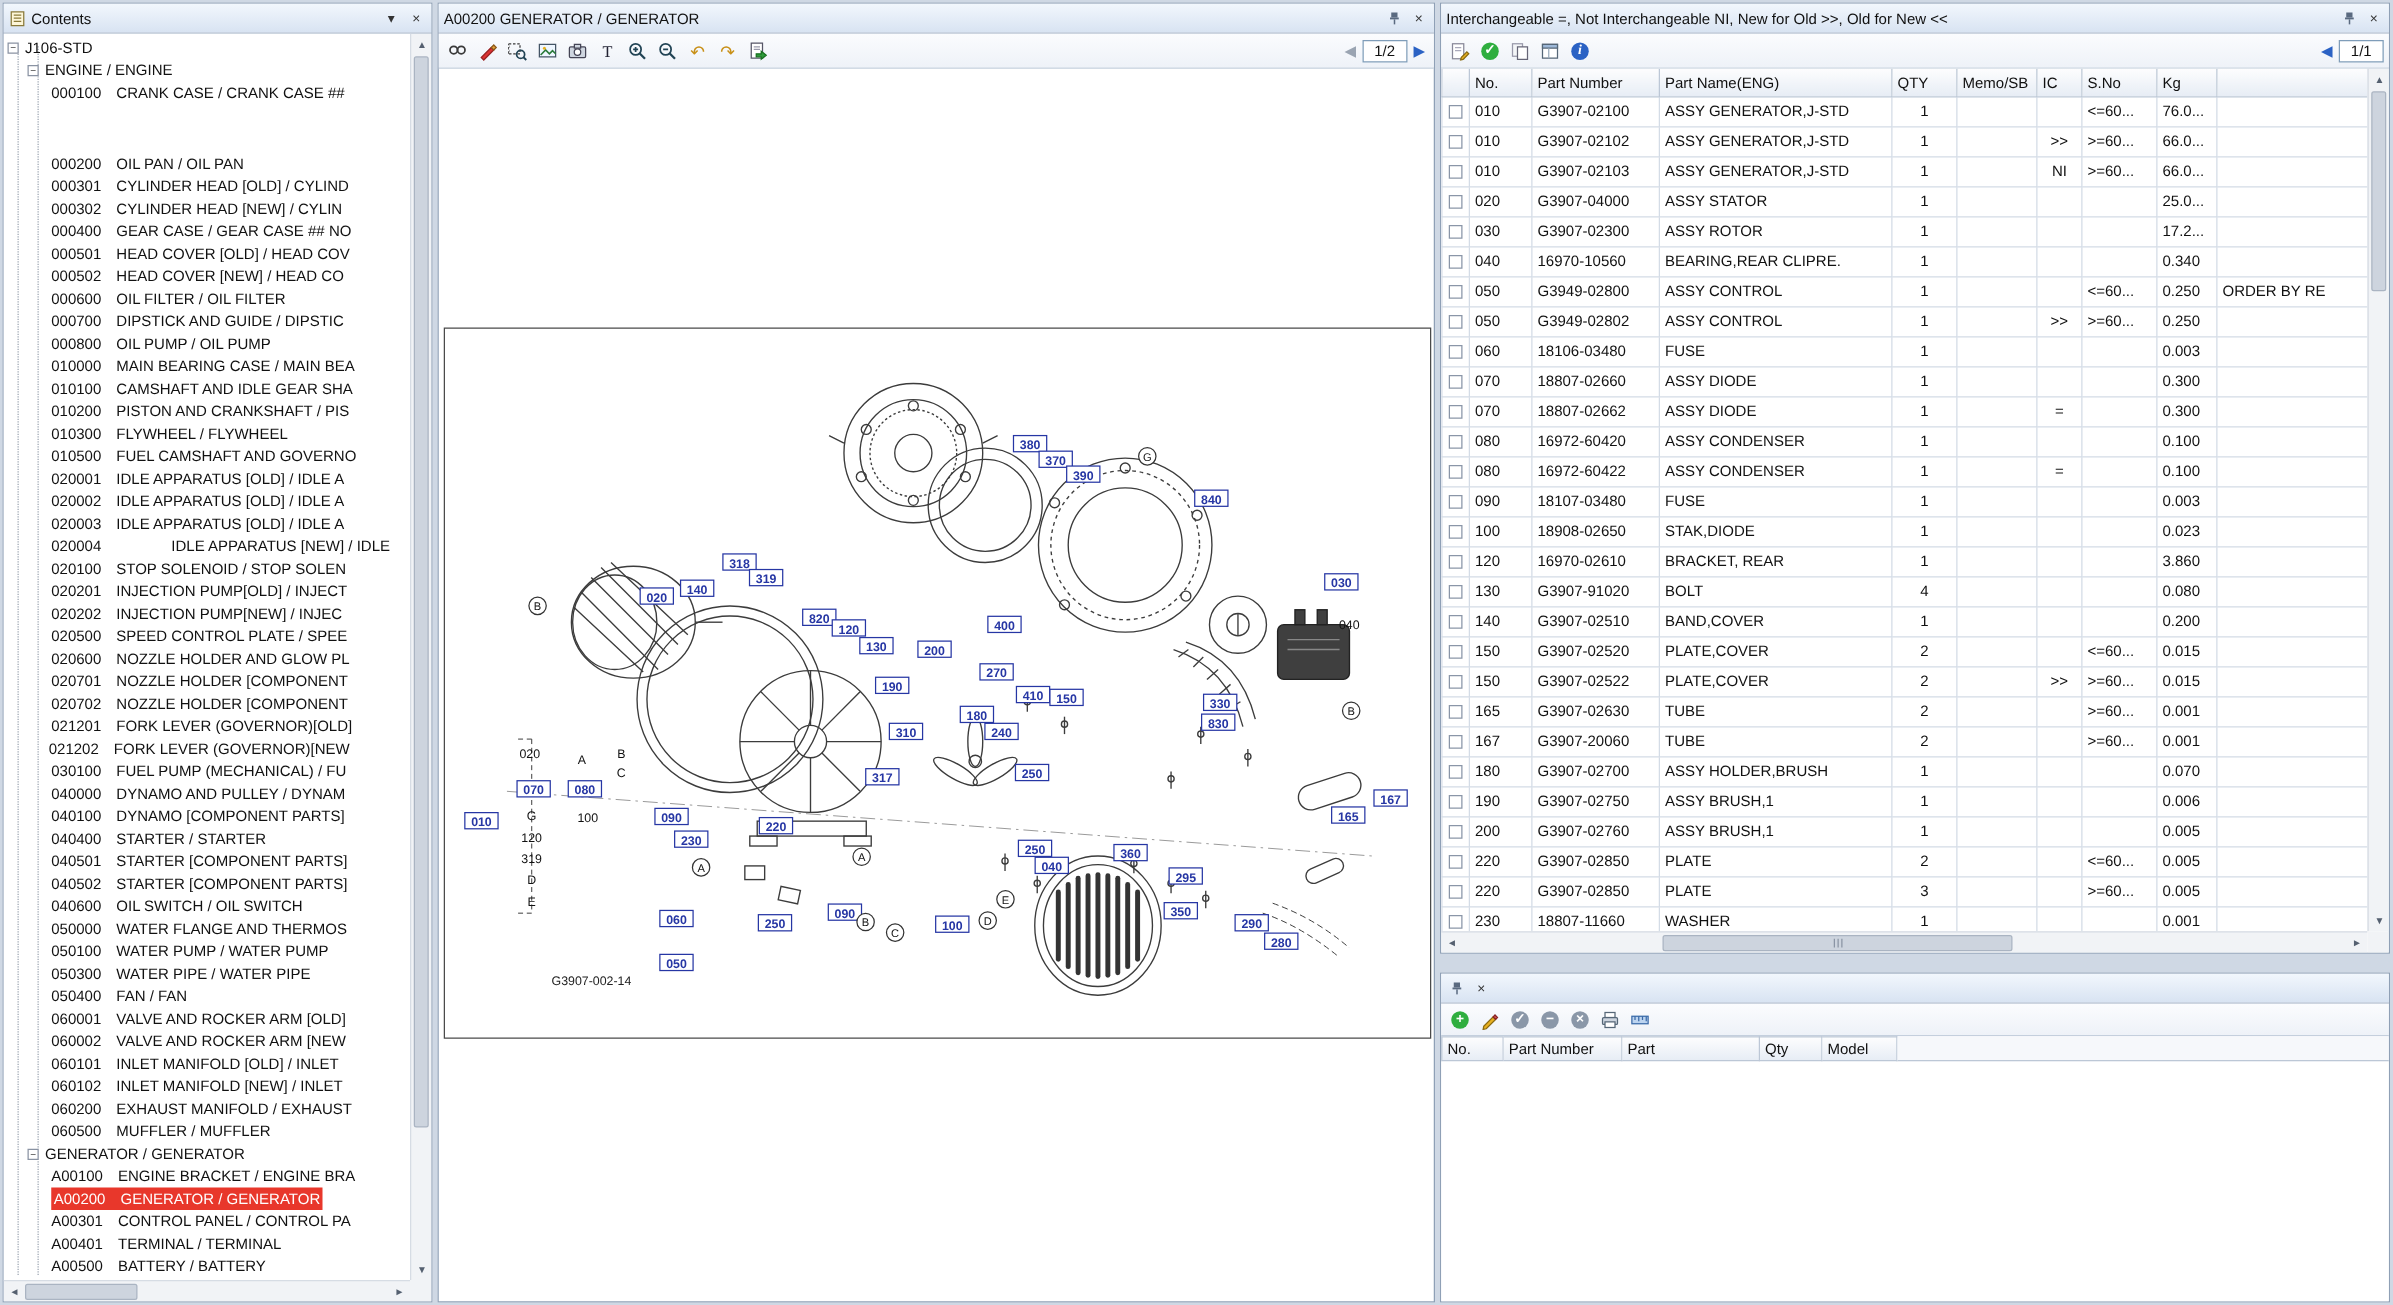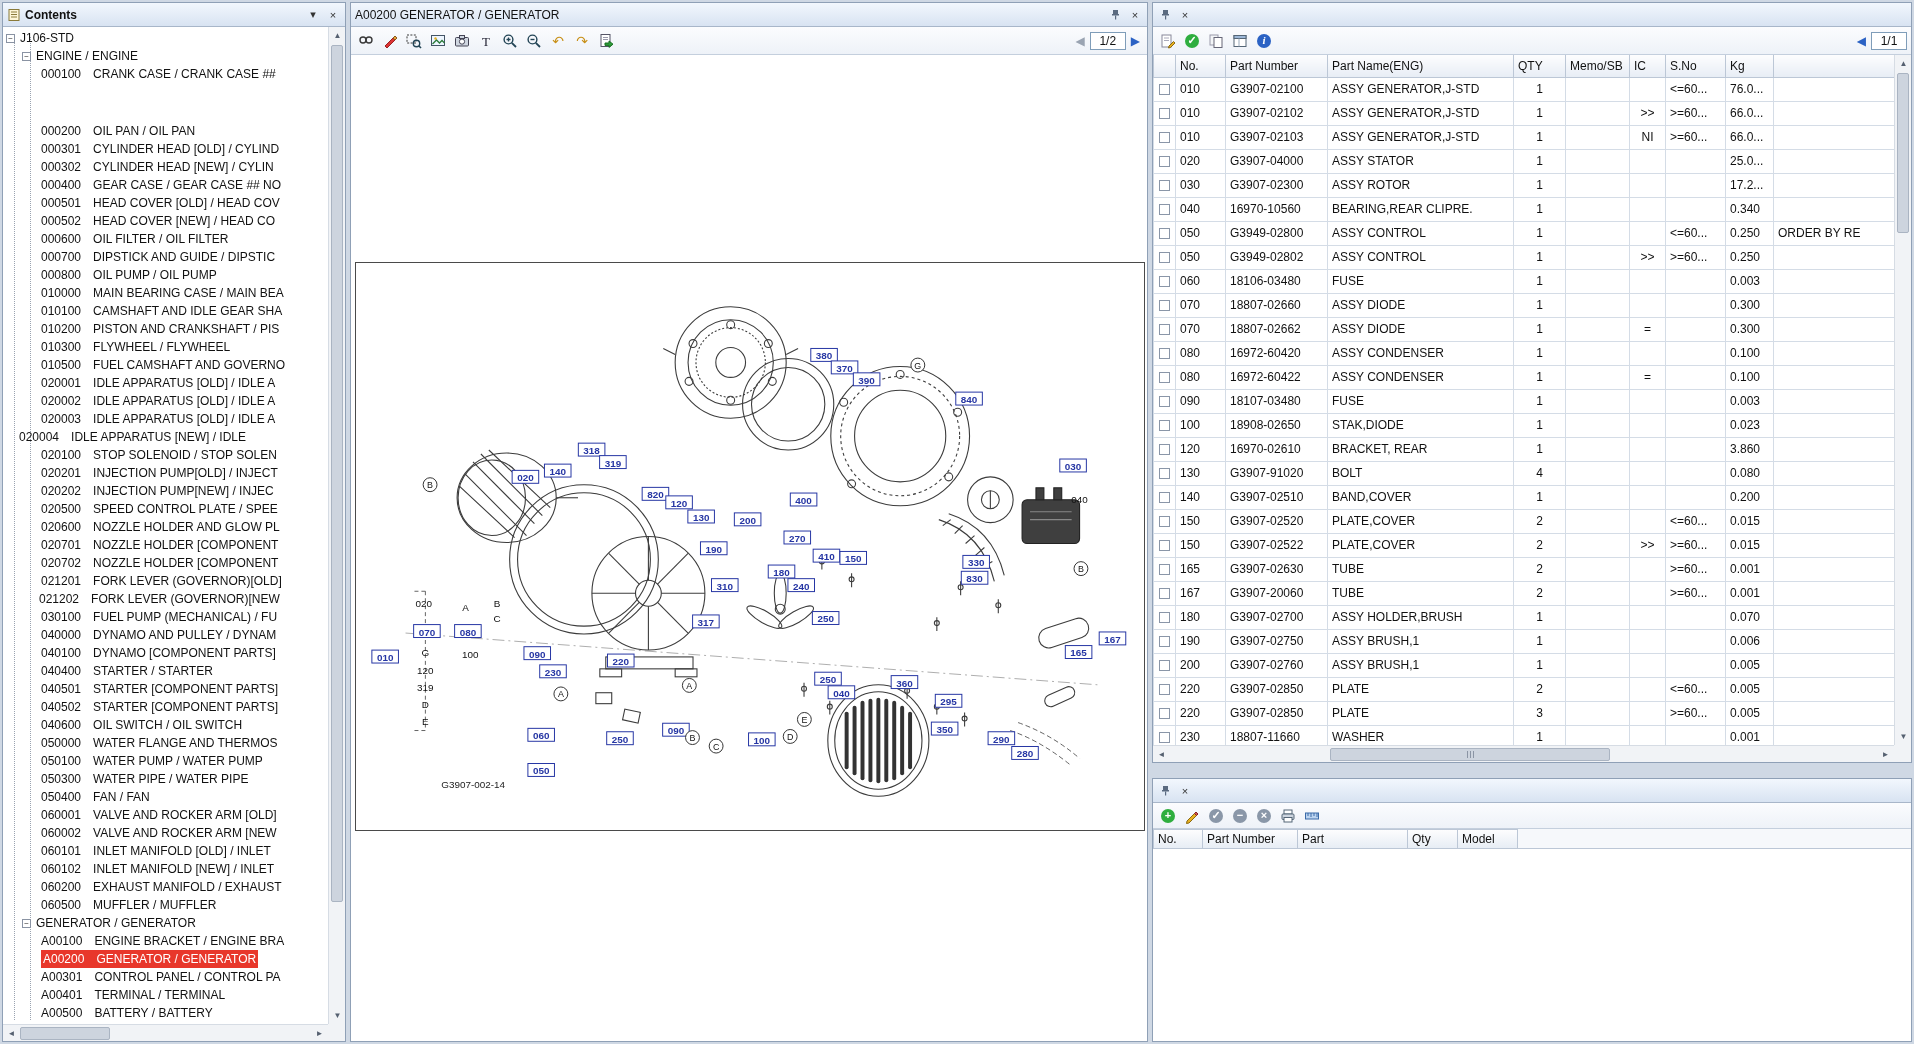--- a/index.html
+++ b/index.html
@@ -68,21 +68,21 @@
   <div class="panel" id="left">
     <div class="titlebar">
       <span class="tabicon">
         <svg class="svgi" width="14" height="14" viewBox="0 0 14 14">
             <rect x="2" y="1.5" width="10" height="11" fill="#fdf6d8" stroke="#8a7a3a"></rect>
             <line x1="4" y1="4" x2="10" y2="4" stroke="#8a7a3a"></line>
             <line x1="4" y1="6.5" x2="10" y2="6.5" stroke="#8a7a3a"></line>
             <line x1="4" y1="9" x2="10" y2="9" stroke="#8a7a3a"></line>
           </svg>
       </span>
-      <span class="ttext" style="font-weight:bold">Contents</span>
+      <span class="ttext" style="font-weight:normal">Contents</span>
       <span class="tbtn">▾</span>
       <span class="tbtn">×</span>
     </div>
     <div id="treewrap">
       <div class="guide1"></div>
       <div class="guide2"></div>
       <div id="tree">
           <div class="trow" style="padding-left: 3px;">
             <span class="exp">−</span>
             <span class="tname">J106-STD</span>
@@ -156,21 +156,21 @@
             <span class="tname">IDLE APPARATUS [OLD] / IDLE A</span>
           </div>
           <div class="trow" style="padding-left: 38px;">
             <span class="tcode">020002</span>
             <span class="tname">IDLE APPARATUS [OLD] / IDLE A</span>
           </div>
           <div class="trow" style="padding-left: 38px;">
             <span class="tcode">020003</span>
             <span class="tname">IDLE APPARATUS [OLD] / IDLE A</span>
           </div>
-          <div class="trow" style="padding-left: 16px;">
+          <div class="trow" style="padding-left: 38px; gap: 44px;">
             <span class="tcode">020004</span>
             <span class="tname">IDLE APPARATUS [NEW] / IDLE</span>
           </div>
           <div class="trow" style="padding-left: 38px;">
             <span class="tcode">020100</span>
             <span class="tname">STOP SOLENOID / STOP SOLEN</span>
           </div>
           <div class="trow" style="padding-left: 38px;">
             <span class="tcode">020201</span>
             <span class="tname">INJECTION PUMP[OLD] / INJECT</span>
@@ -761,20 +761,21 @@
               <text x="731.4" y="310.73" text-anchor="middle" font-size="9" fill="#111">B</text>
             </g>
           </g>
         <text x="86" y="528" font-size="10" fill="#222">G3907-002-14</text>
       </svg>
     </div>
   </div>
 
   <div class="panel" id="rtop">
     <div class="titlebar">
+      <span class="ttext">Interchangeable =, Not Interchangeable NI, New for Old &gt;&gt;, Old for New &lt;&lt;</span>
       <span class="tbtn">
         <svg class="svgi" width="11" height="11" viewBox="0 0 11 11">
             <rect x="3" y="1" width="5" height="4" fill="#5a6a80"></rect>
             <rect x="2" y="5" width="7" height="1.5" fill="#5a6a80"></rect>
             <rect x="5" y="6.5" width="1.2" height="4" fill="#5a6a80"></rect>
           </svg>
       </span>
       <span class="tbtn">×</span>
     </div>
     <div class="toolbar" style="height:28px">

